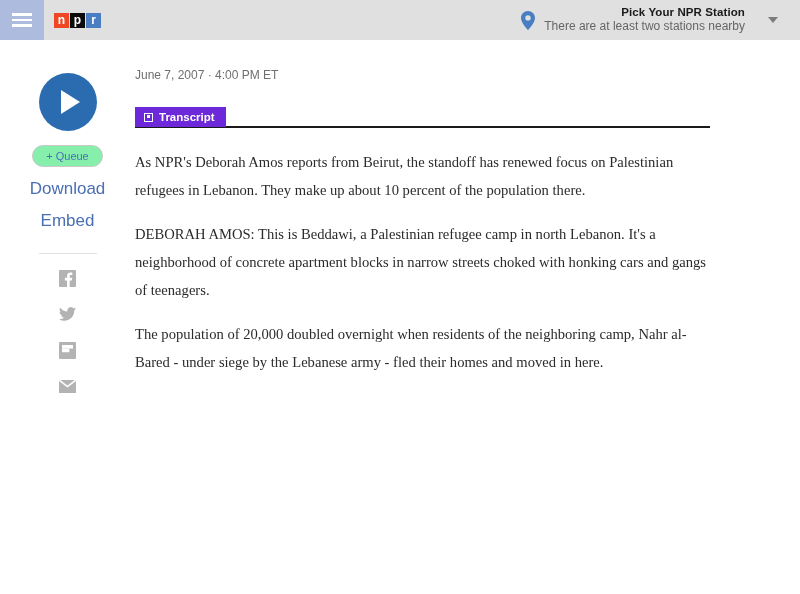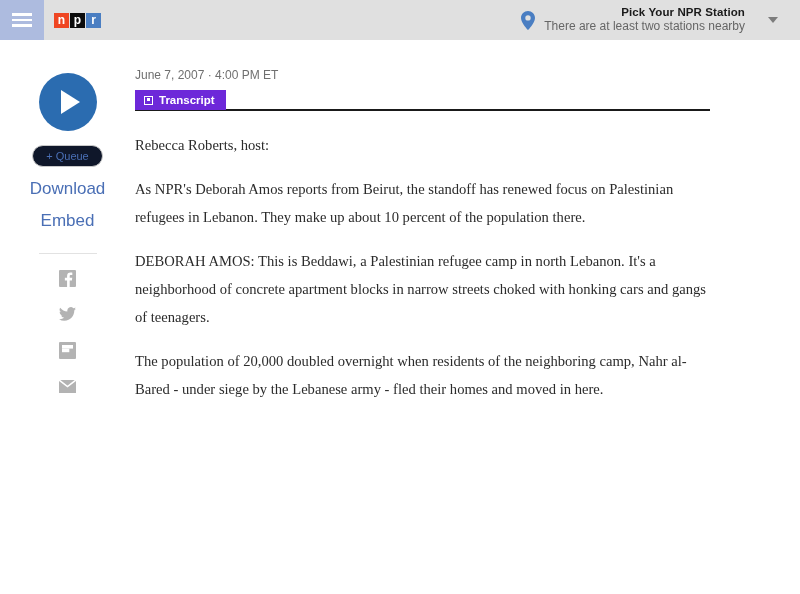--- a/index.html
+++ b/index.html
@@ -146,21 +146,21 @@
     border-left: 19px solid #ffffff;
     margin-left: 5px;
   }
   .queue-btn {
     margin-top: 14px;
     border: 1px solid #c9c9c9;
     border-radius: 13px;
     padding: 4px 13px;
     font-size: 11px;
     color: #4a6fb5;
-    background: #0f172a;
+    background: #86efac;
     cursor: pointer;
     white-space: nowrap;
   }
   .tool-link {
     margin-top: 12px;
     font-size: 17px;
     color: #4a6fb5;
     cursor: pointer;
   }
   .tool-divider {
@@ -205,21 +205,21 @@
     font-size: 31px;
     line-height: 1.15;
     font-weight: 300;
     color: #5b7fc4;
     margin: 0 0 12px 0;
     letter-spacing: -0.2px;
   }
   .byline-date {
     font-size: 12px;
     color: #6f6f6f;
-    margin-bottom: 7px;
+    margin-bottom: 24px;
   }
 
   .tabs-wrap {
     position: relative;
     margin-bottom: 20px;
     border-bottom: 2px solid #1a1a1a;
   }
   .tab-transcript {
     display: inline-flex;
     align-items: center;
@@ -341,20 +341,19 @@
     <div class="byline-date">June 7, 2007 · 4:00 PM ET</div>
 
     <div class="tabs-wrap">
       <div class="tab-transcript">
         <span class="doc-icon"></span>
         <span>Transcript</span>
       </div>
     </div>
 
     <div class="body-text">
-      <p>Rebecca Roberts, host:</p>
       <p>As NPR's Deborah Amos reports from Beirut, the standoff has renewed focus on Palestinian refugees in Lebanon. They make up about 10 percent of the population there.</p>
       <p>DEBORAH AMOS: This is Beddawi, a Palestinian refugee camp in north Lebanon. It's a neighborhood of concrete apartment blocks in narrow streets choked with honking cars and gangs of teenagers.</p>
       <p>The population of 20,000 doubled overnight when residents of the neighboring camp, Nahr al-Bared - under siege by the Lebanese army - fled their homes and moved in here.</p>
 
     </div>
   </div>
 </div>
 
 </body></html>

